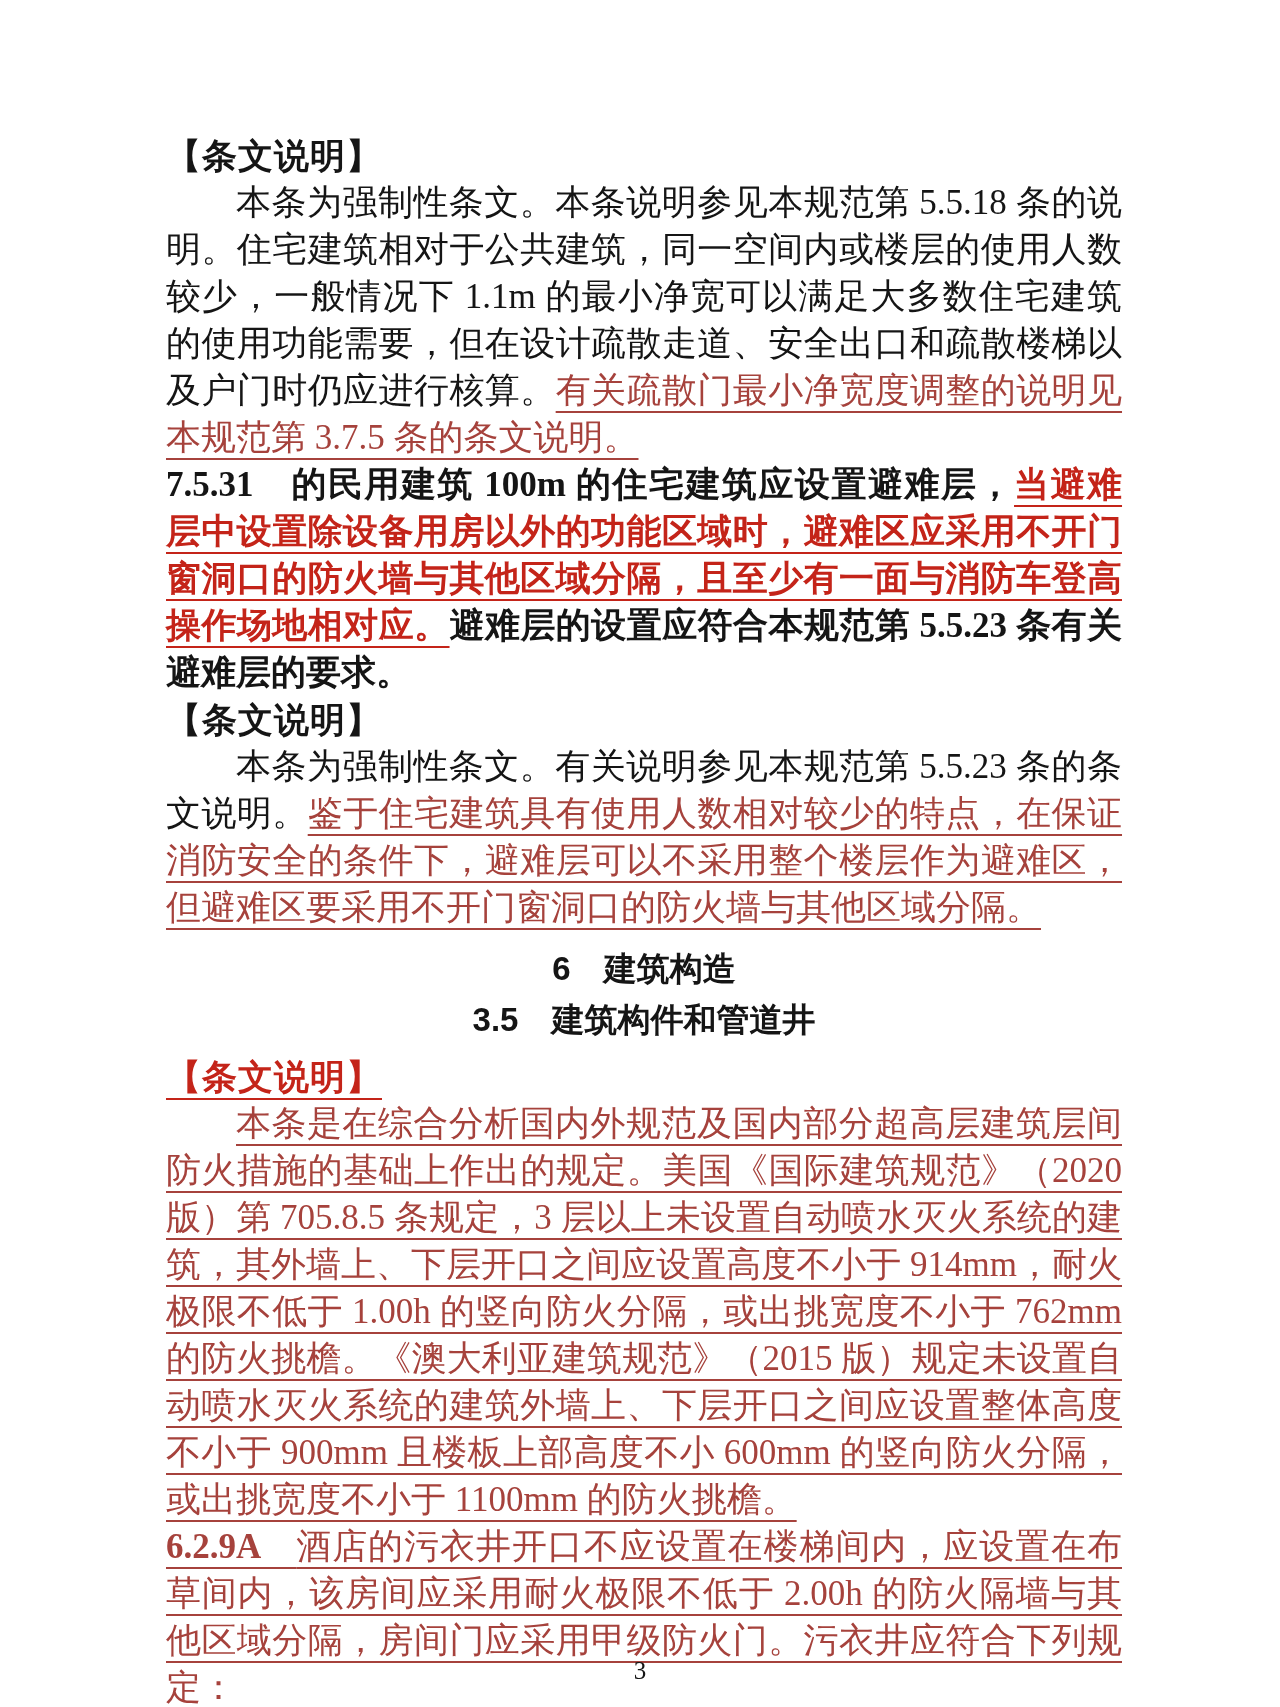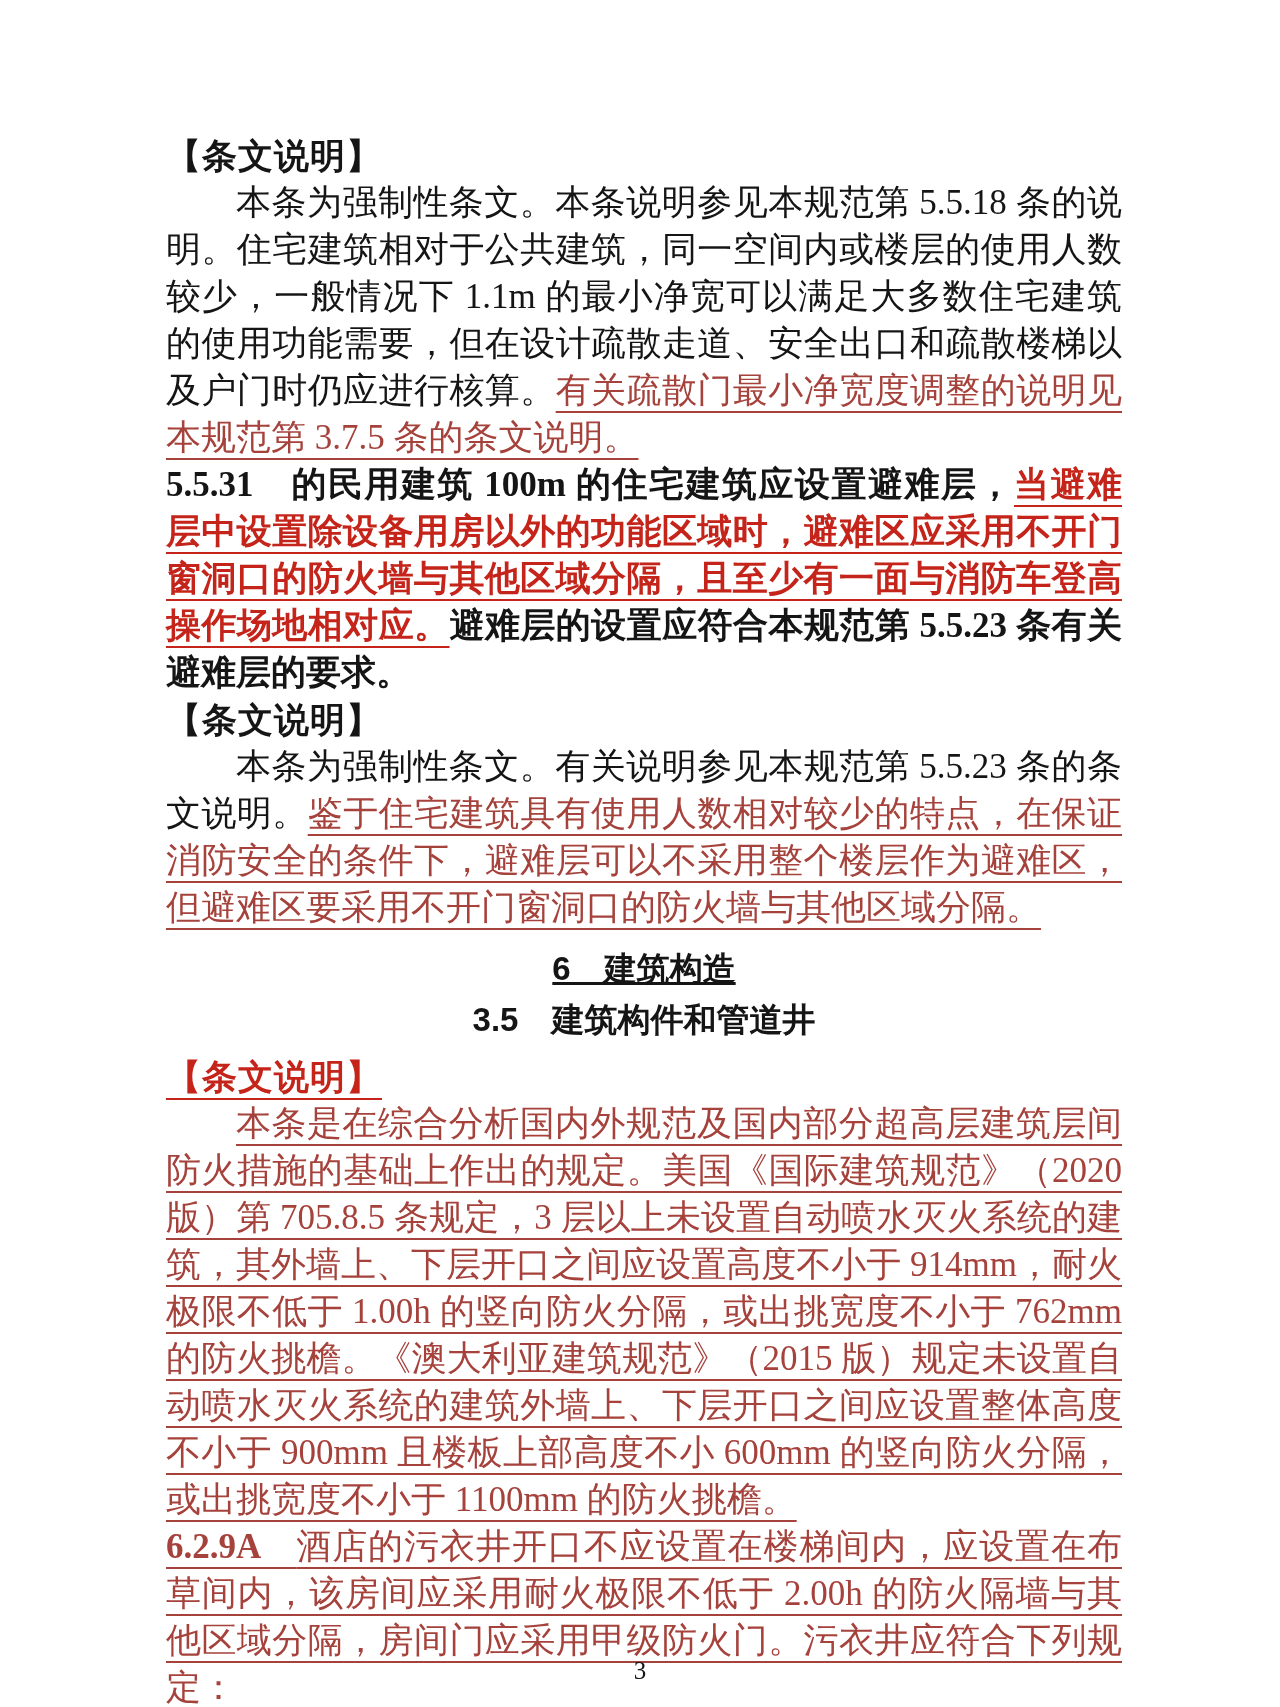--- a/index.html
+++ b/index.html
@@ -48,21 +48,21 @@
     font-weight:bold;
     letter-spacing:1px;
   }
   .heading{
     font-family:"Liberation Sans","DejaVu Sans",sans-serif;
     font-weight:bold;
     font-size:33px !important;
     text-align:center !important;
     text-indent:0 !important;
   }
-  .chapter{ margin-top:14px !important; margin-bottom:4px !important;text-decoration:underline; }
+  .chapter{ margin-top:14px !important; margin-bottom:4px !important; }
   .section{ margin-bottom:10px !important; }
   .page-number{
     position:absolute;
     bottom:22px;
     left:0;
     width:100%;
     text-align:center;
     font-size:25px;
     color:var(--ink);
     font-family:"Liberation Serif","DejaVu Serif",serif;
@@ -71,21 +71,21 @@
 </head>
 <body>
 
 <div class="page">
   <div class="content">
 
     <p class="label"><span>【条文说明】</span></p>
 
     <p class="indent"><span class="black">本条为强制性条文。本条说明参见本规范第 5.5.18 条的说明。住宅建筑相对于公共建筑，同一空间内或楼层的使用人数较少，一般情况下 1.1m 的最小净宽可以满足大多数住宅建筑的使用功能需要，但在设计疏散走道、安全出口和疏散楼梯以及户门时仍应进行核算。</span><span class="red u">有关疏散门最小净宽度调整的说明见本规范第 3.7.5 条的条文说明。</span></p>
 
-    <p><span class="black bold">5.5.31　</span><span class="black bold">的民用建筑 100m 的住宅建筑应设置避难层，</span><span class="red-bright bold u">当避难层中设置除设备用房以外的功能区域时，避难区应采用不开门窗洞口的防火墙与其他区域分隔，且至少有一面与消防车登高操作场地相对应。</span><span class="black bold">避难层的设置应符合本规范第 5.5.23 条有关避难层的要求。</span></p>
+    <p><span class="black bold">7.5.31　</span><span class="black bold">的民用建筑 100m 的住宅建筑应设置避难层，</span><span class="red-bright bold u">当避难层中设置除设备用房以外的功能区域时，避难区应采用不开门窗洞口的防火墙与其他区域分隔，且至少有一面与消防车登高操作场地相对应。</span><span class="black bold">避难层的设置应符合本规范第 5.5.23 条有关避难层的要求。</span></p>
 
     <p class="label"><span>【条文说明】</span></p>
 
     <p class="indent"><span class="black">本条为强制性条文。有关说明参见本规范第 5.5.23 条的条文说明。</span><span class="red u">鉴于住宅建筑具有使用人数相对较少的特点，在保证消防安全的条件下，避难层可以不采用整个楼层作为避难区，但避难区要采用不开门窗洞口的防火墙与其他区域分隔。</span></p>
 
     <p class="heading chapter">6　建筑构造</p>
 
     <p class="heading section">3.5　建筑构件和管道井</p>
 
 

